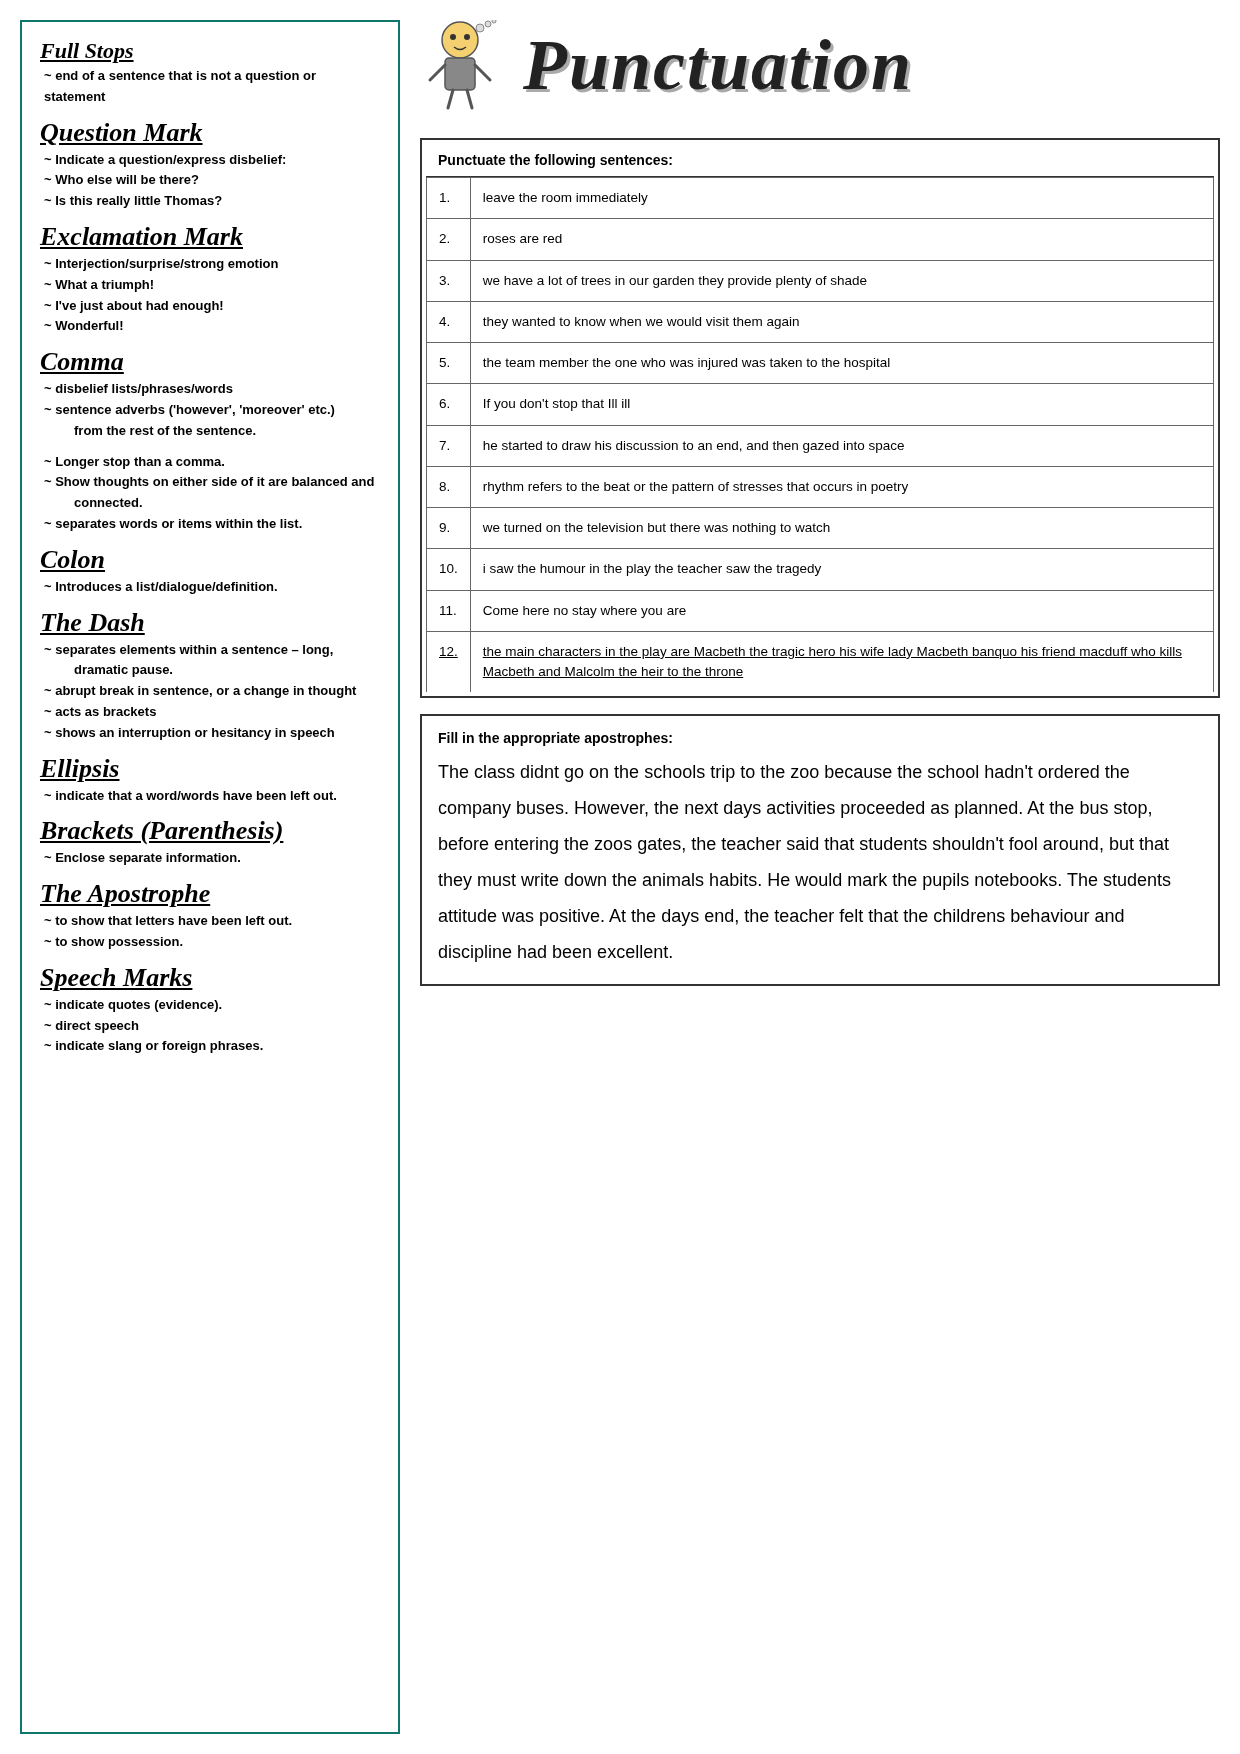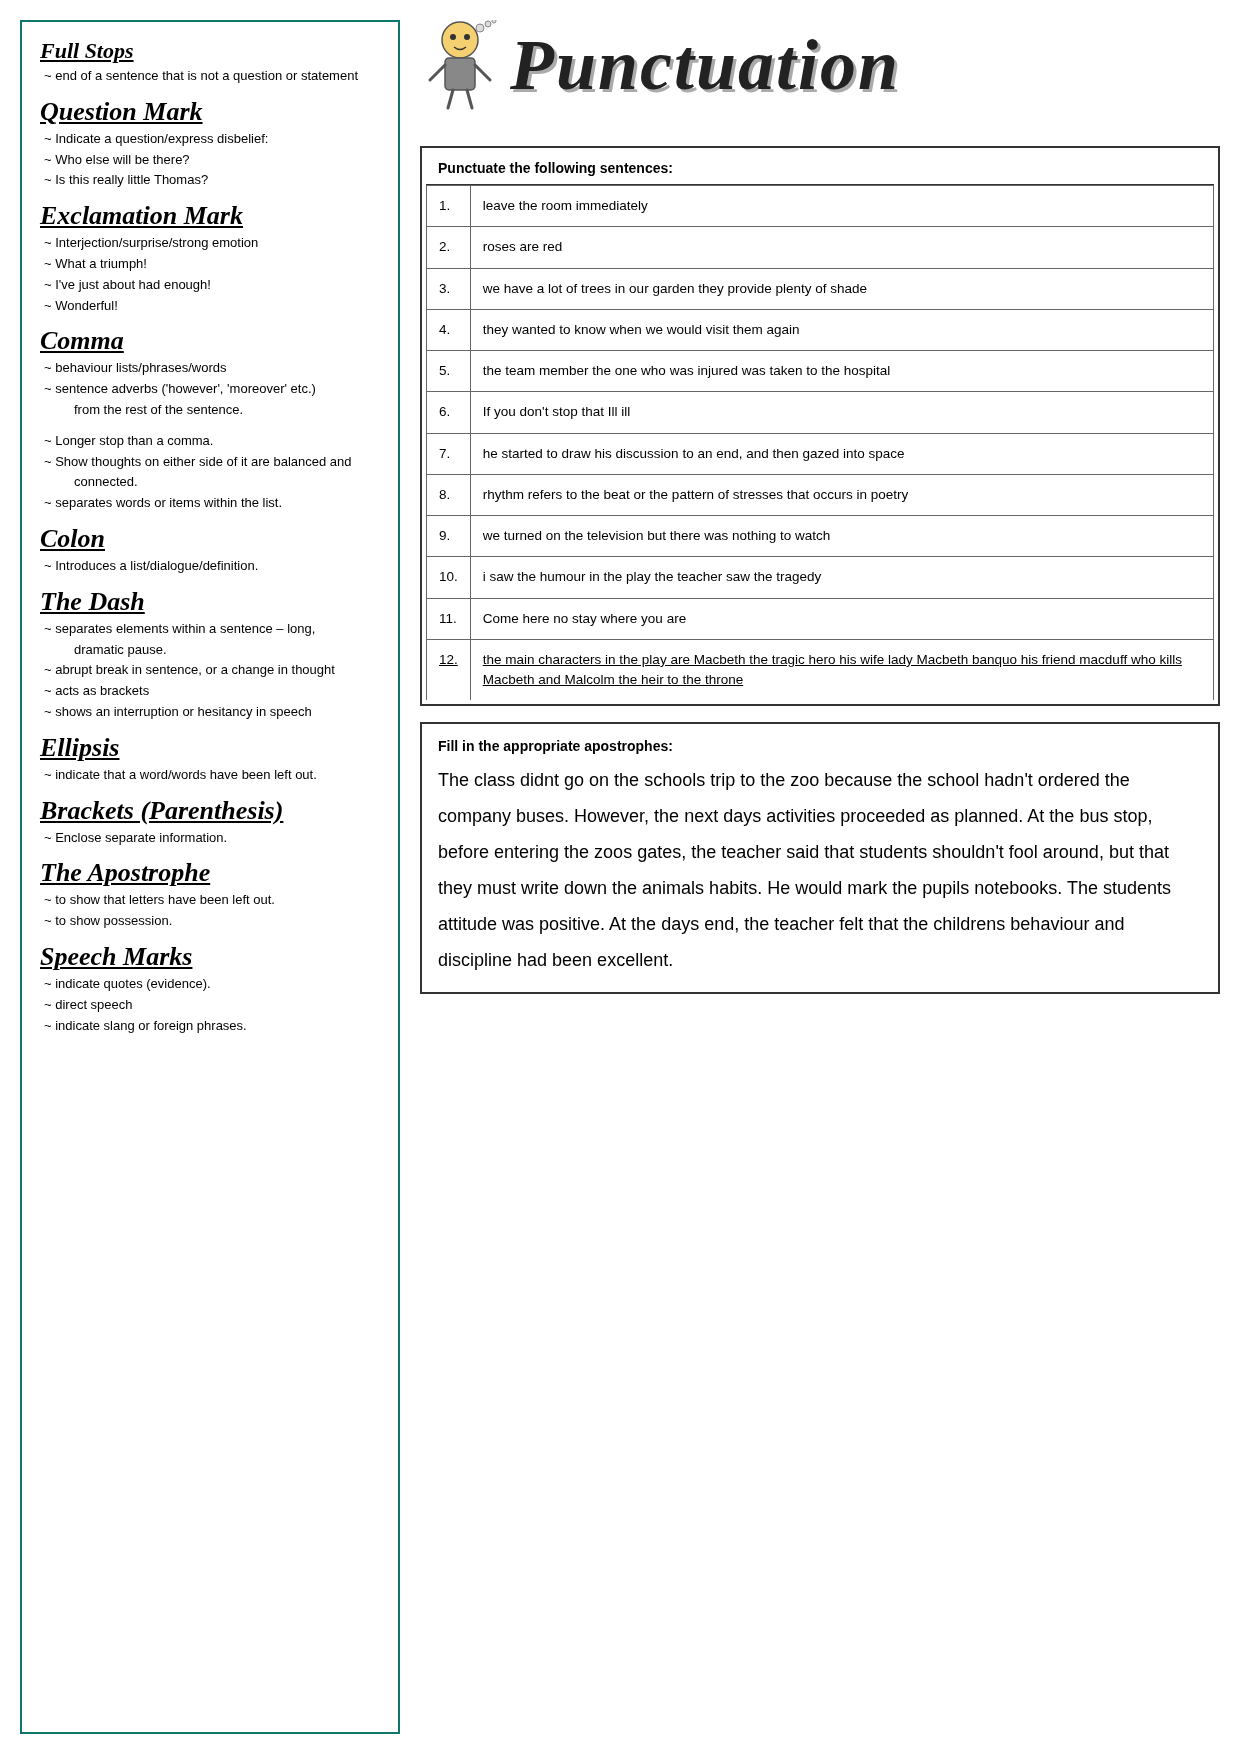--- a/index.html
+++ b/index.html
@@ -38,41 +38,42 @@
       font-size: 26px;
     }
 
     .bullet {
       font-size: 13px;
       line-height: 1.6;
       padding-left: 4px;
     }
     .bullet .line {
       display: block;
+      font-weight: bold;
     }
     .indent {
       padding-left: 30px;
       display: block;
     }
 
     
     .right-col {
       flex: 1;
       display: flex;
       flex-direction: column;
       gap: 16px;
     }
 
     
     .header-area {
       display: flex;
       flex-direction: row;
       align-items: center;
-      gap: 10px;
-      margin-bottom: 20px;
+      gap: 23px;
+      margin-bottom: 12px;
     }
 
     .punctuation-title {
       font-family: 'Times New Roman', serif;
       font-size: 72px;
       font-weight: bold;
       font-style: italic;
       color: #222;
       text-shadow: 3px 3px 0px #aaa;
       letter-spacing: 2px;
@@ -171,21 +172,21 @@
       <span class="line">~ Interjection/surprise/strong emotion</span>
       <span class="line">~ What a triumph!</span>
       <span class="line">~ I've just about had enough!</span>
       <span class="line">~ Wonderful!</span>
     </div>
   </div>
 
   <div>
     <div class="section-title large">Comma</div>
     <div class="bullet">
-      <span class="line">~ behaviour lists/phrases/words</span>
+      <span class="line">~ disbelief lists/phrases/words</span>
       <span class="line">~ sentence adverbs ('however', 'moreover' etc.)</span>
       <span class="line indent">from the rest of the sentence.</span>
     </div>
   </div>
 
   <div>
     <div class="bullet">
       <span class="line">~ Longer stop than a comma.</span>
       <span class="line">~ Show thoughts on either side of it are balanced and</span>
       <span class="line indent">connected.</span>

